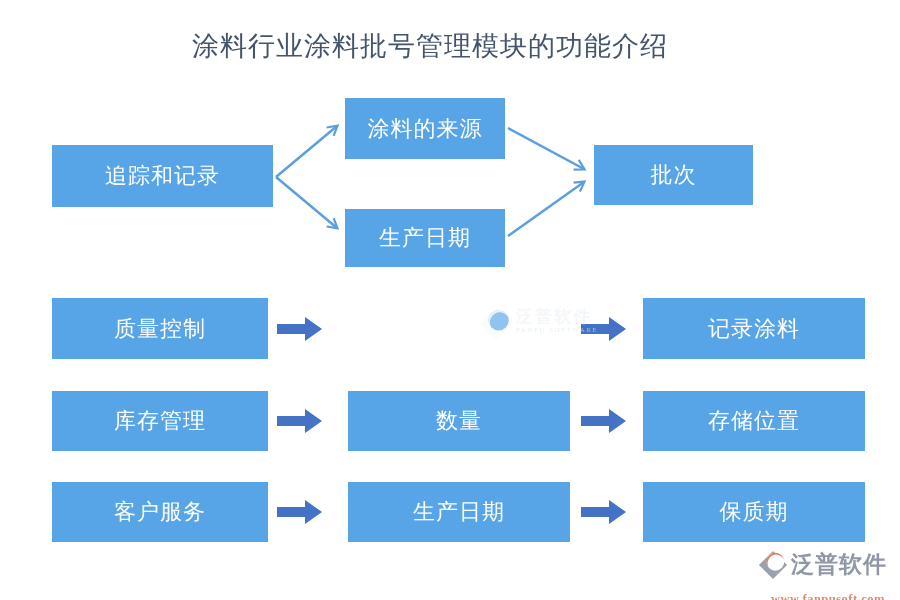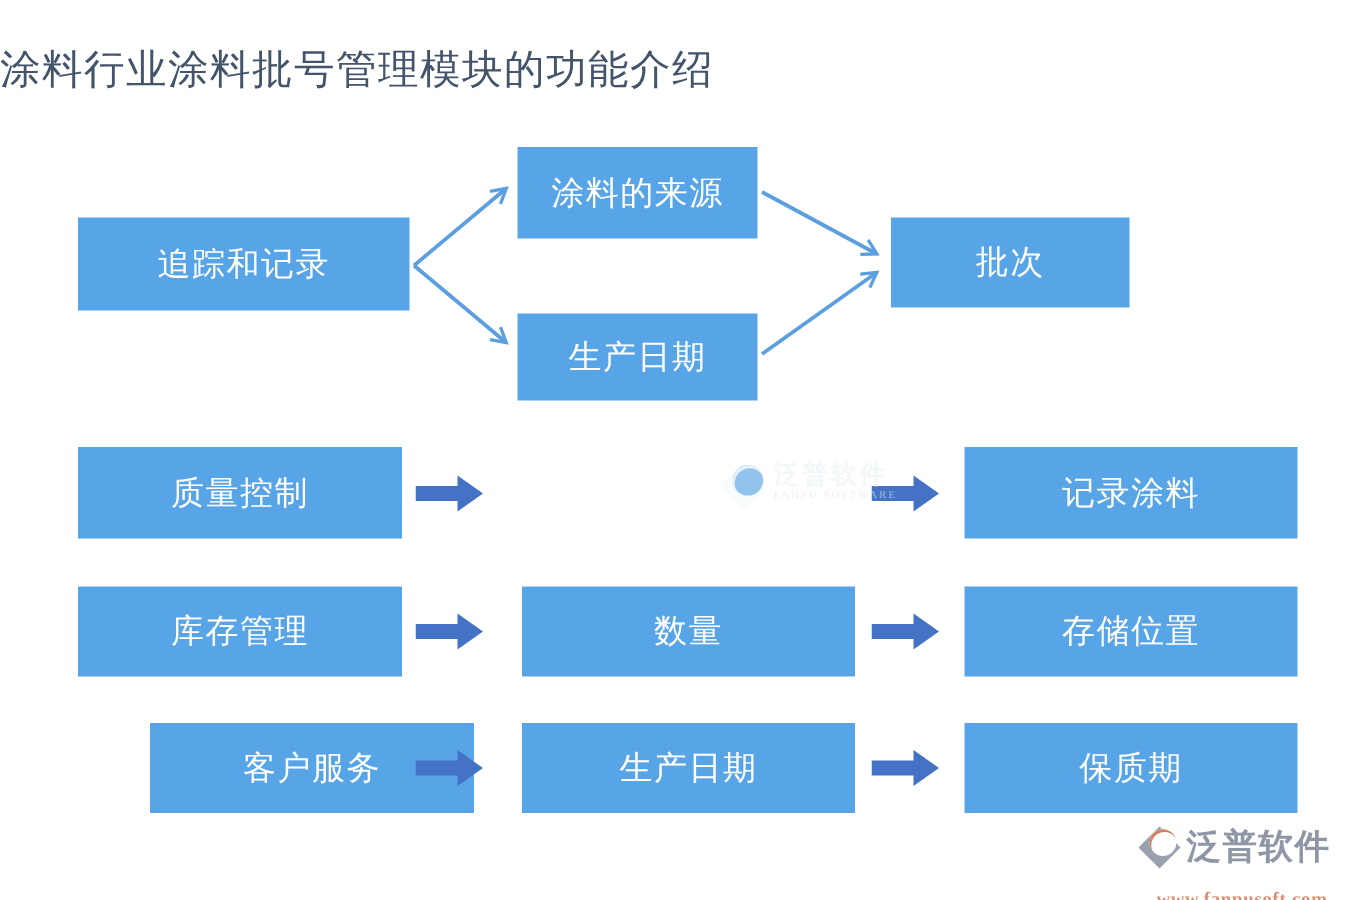--- a/index.html
+++ b/index.html
@@ -1,21 +1,21 @@
 <!DOCTYPE html>
 <html><head>
 <meta charset="utf-8">
 <style>
   html,body{margin:0;padding:0;background:#ffffff;}
   #canvas{
     position:relative;width:900px;height:600px;background:#ffffff;overflow:hidden;
     font-family:"Liberation Serif","DejaVu Serif",serif;
   }
   .page-title{
-    position:absolute;left:0;top:28px;width:860px;
+    position:absolute;left:0;top:28px;width:860px;text-align:center;
     font-size:27px;letter-spacing:1px;color:#44546a;font-weight:400;
   }
   .box{
     position:absolute;background:#57a5e7;color:#ffffff;
     display:flex;align-items:center;justify-content:center;
     font-size:22px;letter-spacing:1px;
   }
   .flow-svg{position:absolute;left:0;top:0;pointer-events:none;}
   .thick-arrow{position:absolute;width:46px;height:26px;}
   .watermark{
@@ -78,21 +78,21 @@
   <div class="box" style="left:52px;top:391px;width:216px;height:60px;">库存管理</div>
   <svg class="thick-arrow" style="left:277px;top:408px;" viewBox="0 0 46 26">
     <polygon points="0,8 28,8 28,1 45,13 28,25 28,18 0,18" fill="#4472c4"></polygon>
   </svg>
   <div class="box" style="left:348px;top:391px;width:222px;height:60px;">数量</div>
   <svg class="thick-arrow" style="left:581px;top:408px;" viewBox="0 0 46 26">
     <polygon points="0,8 28,8 28,1 45,13 28,25 28,18 0,18" fill="#4472c4"></polygon>
   </svg>
   <div class="box" style="left:643px;top:391px;width:222px;height:60px;">存储位置</div>
 
-  <div class="box" style="left:52px;top:482px;width:216px;height:60px;margin-left:48px;">客户服务</div>
+  <div class="box" style="left:52px;top:482px;width:216px;height:60px;">客户服务</div>
   <svg class="thick-arrow" style="left:277px;top:499px;" viewBox="0 0 46 26">
     <polygon points="0,8 28,8 28,1 45,13 28,25 28,18 0,18" fill="#4472c4"></polygon>
   </svg>
   <div class="box" style="left:348px;top:482px;width:222px;height:60px;">生产日期</div>
   <svg class="thick-arrow" style="left:581px;top:499px;" viewBox="0 0 46 26">
     <polygon points="0,8 28,8 28,1 45,13 28,25 28,18 0,18" fill="#4472c4"></polygon>
   </svg>
   <div class="box" style="left:643px;top:482px;width:222px;height:60px;text-align:right;">保质期</div>
 
   <div class="footer-logo">

